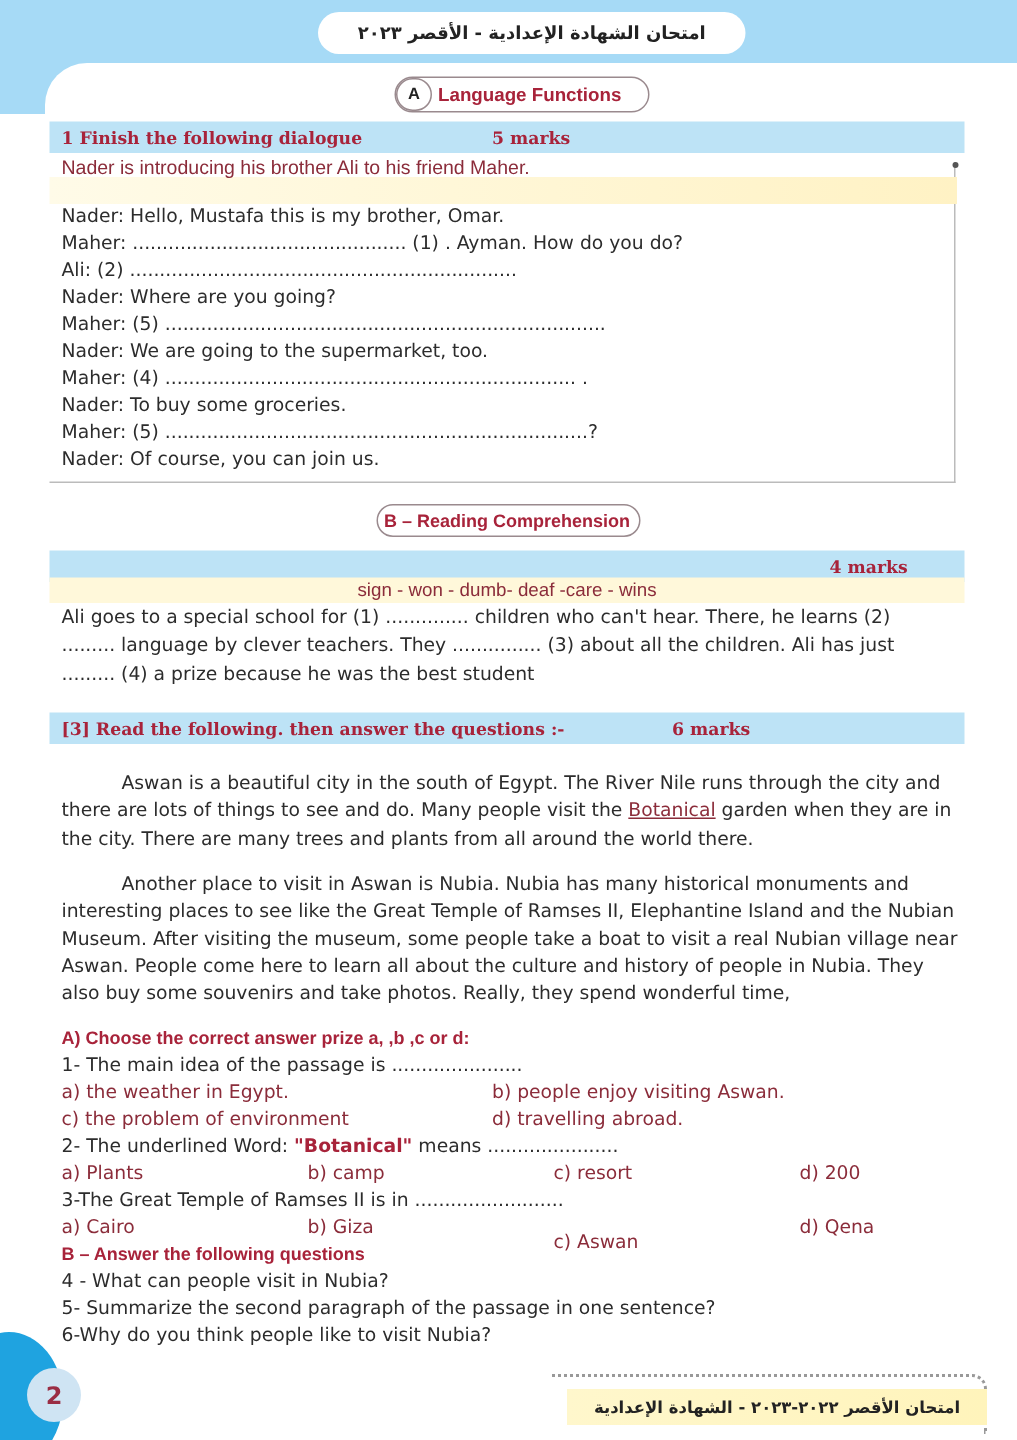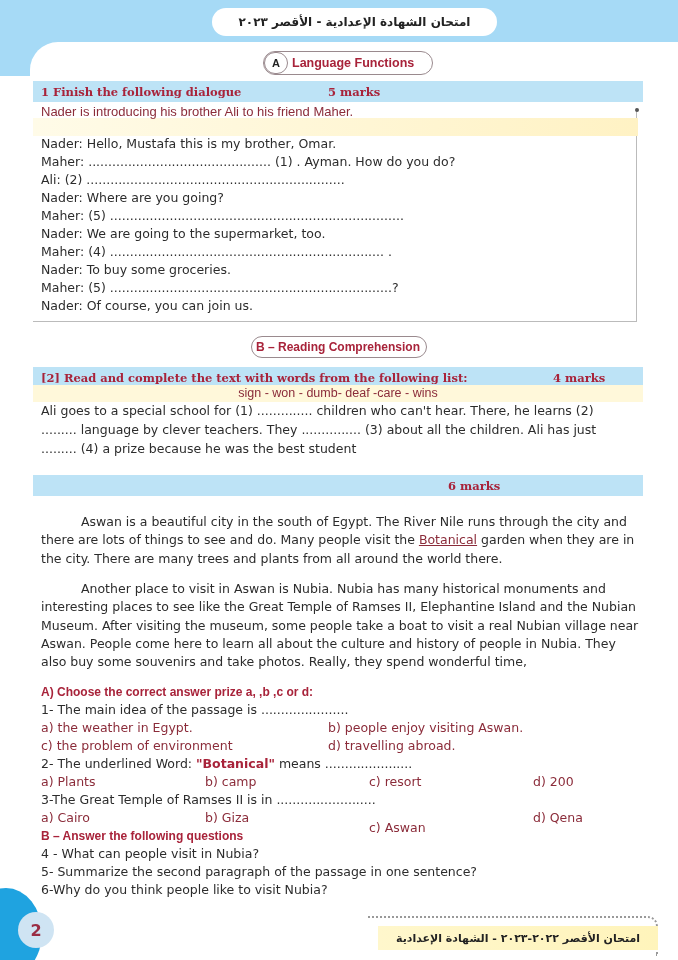--- a/index.html
+++ b/index.html
@@ -79,31 +79,31 @@
 <div class="line" style="top:208px;">Maher: (5) ..........................................................................</div>
 <div class="line" style="top:226px;">Nader: We are going to the supermarket, too.</div>
 <div class="line" style="top:244px;">Maher: (4) ..................................................................... .</div>
 <div class="line" style="top:262px;">Nader: To buy some groceries.</div>
 <div class="line" style="top:280px;">Maher: (5) .......................................................................?</div>
 <div class="line" style="top:298px;">Nader: Of course, you can join us.</div>
 
 <div class="section-pill pill-b">B – Reading Comprehension</div>
 
 <div class="q-bar" style="top:367px;">
-  <span>[2] Read and complete the text with words from the following list:</span>
   <span class="marks" style="left:520px;">4 marks</span>
 </div>
 <div class="word-list-bg"></div>
 <div class="word-list">sign - won - dumb- deaf -care - wins</div>
 
 <div class="line" style="top:403px;">Ali goes to a special school for (1) .............. children who can't hear. There, he learns (2)</div>
 <div class="line" style="top:422px;">......... language by clever teachers. They ............... (3) about all the children. Ali has just</div>
 <div class="line" style="top:441px;">......... (4) a prize because he was the best student</div>
 
 <div class="q-bar" style="top:475px;">
+  <span>[3] Read the following. then answer the questions :-</span>
   <span class="marks" style="left:415px;">6 marks</span>
 </div>
 
 <div class="para" style="top:513px;">
   <span class="indent"></span><span>Aswan is a beautiful city in the south of Egypt. The River Nile runs through the city and there are lots of things to see and do. Many people visit the </span><span class="underline">Botanical</span><span> garden when they are in the city. There are many trees and plants from all around the world there.</span>
 </div>
 <div class="para" style="top:580px;">
   <span class="indent"></span><span>Another place to visit in Aswan is Nubia. Nubia has many historical monuments and interesting places to see like the Great Temple of Ramses II, Elephantine Island and the Nubian Museum. After visiting the museum, some people take a boat to visit a real Nubian village near Aswan. People come here to learn all about the culture and history of people in Nubia. They also buy some souvenirs and take photos. Really, they spend wonderful time,</span>
 </div>
 

